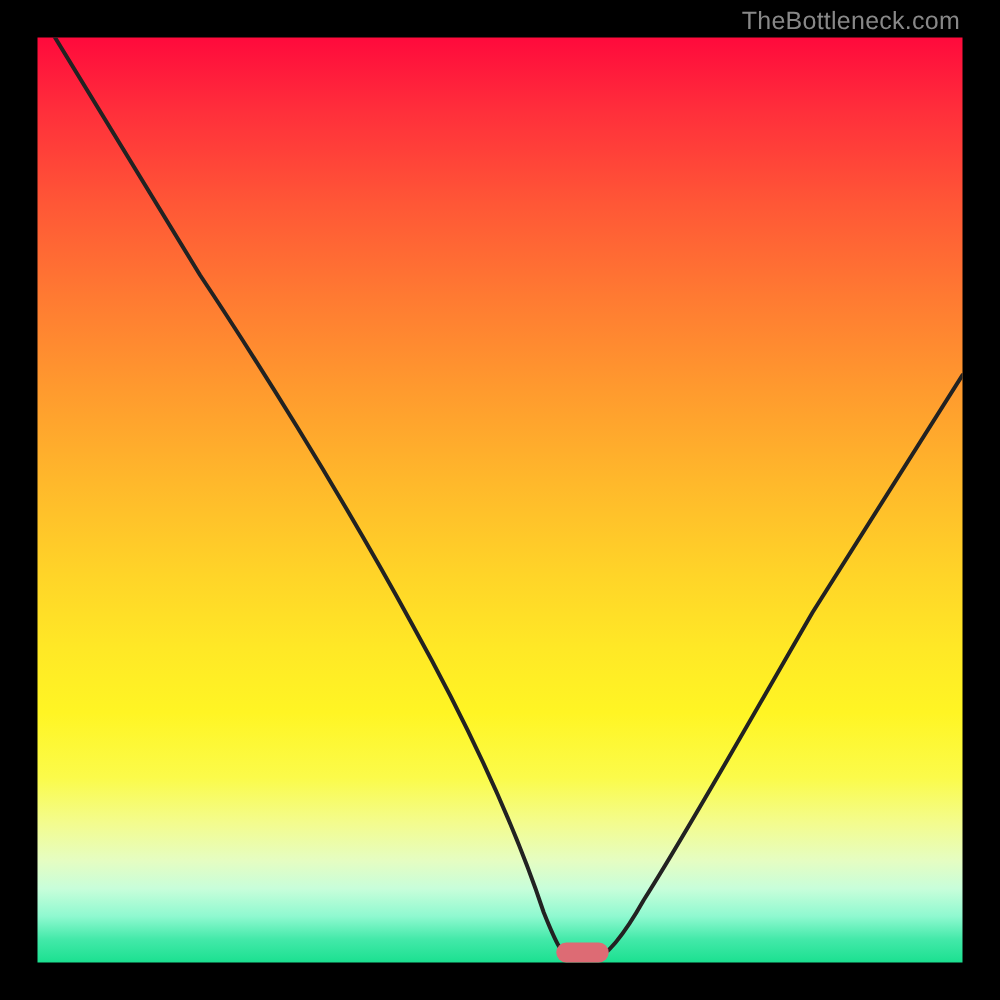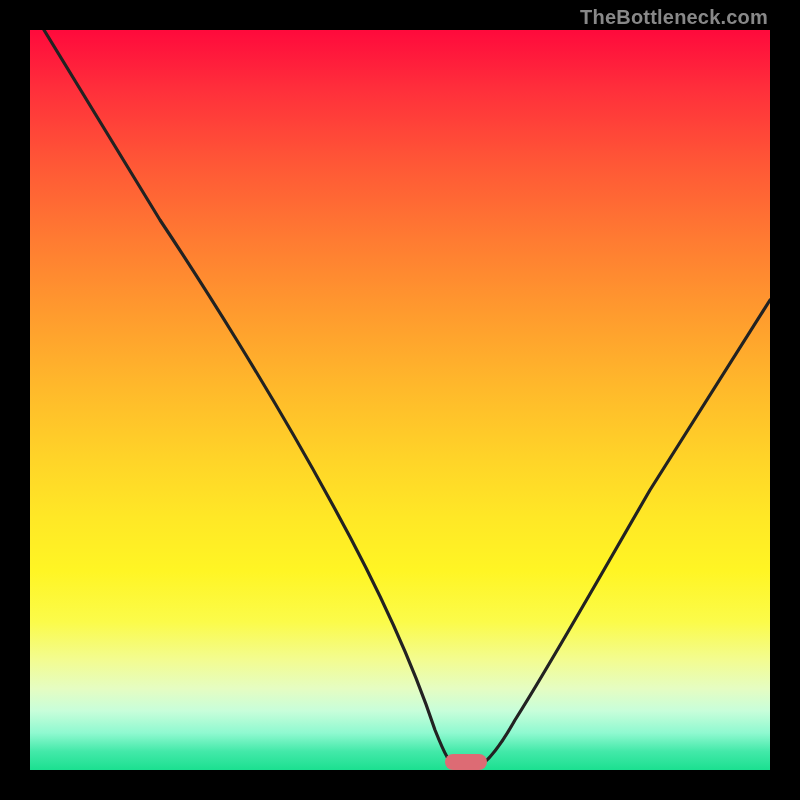--- a/index.html
+++ b/index.html
@@ -46,21 +46,21 @@
       #1be090 100%
     );
   }
   .watermark {
     position: absolute;
     right: 32px;
     top: 6px;
     color: #888;
     font-size: 20px;
     letter-spacing: 0.2px;
-    font-weight: 700;
+    font-weight: 400;
   }
   svg.curve {
     position: absolute;
     left: 30px;
     top: 30px;
     width: 740px;
     height: 740px;
   }
   .marker {
     position: absolute;

